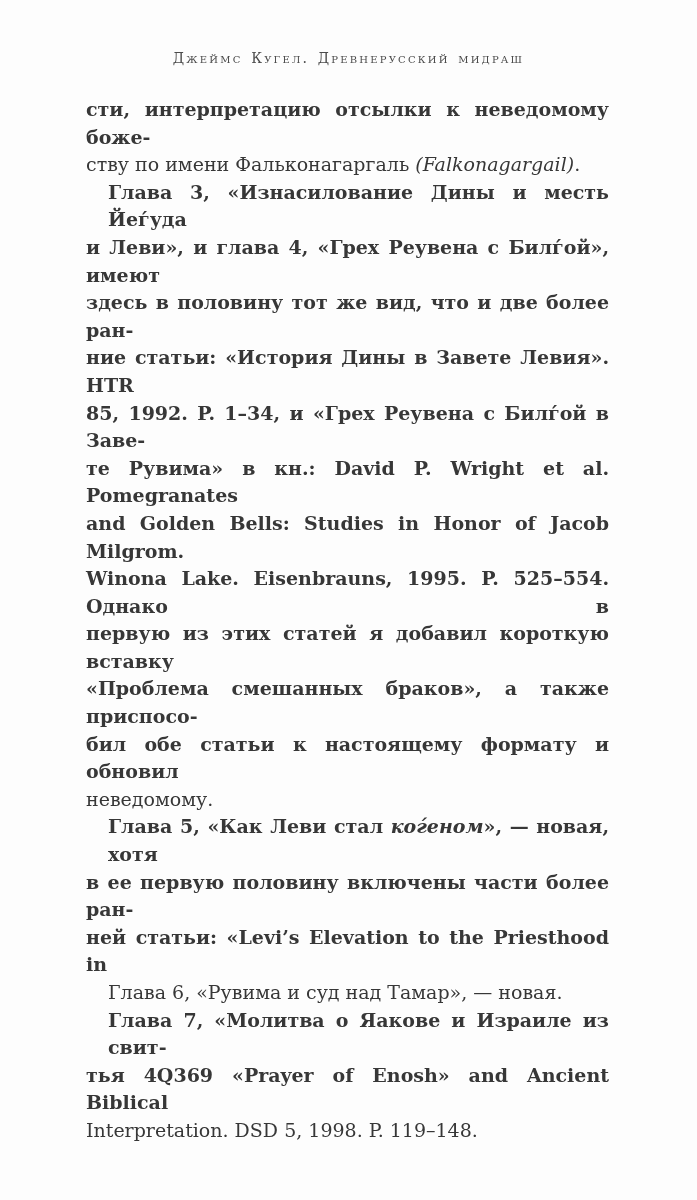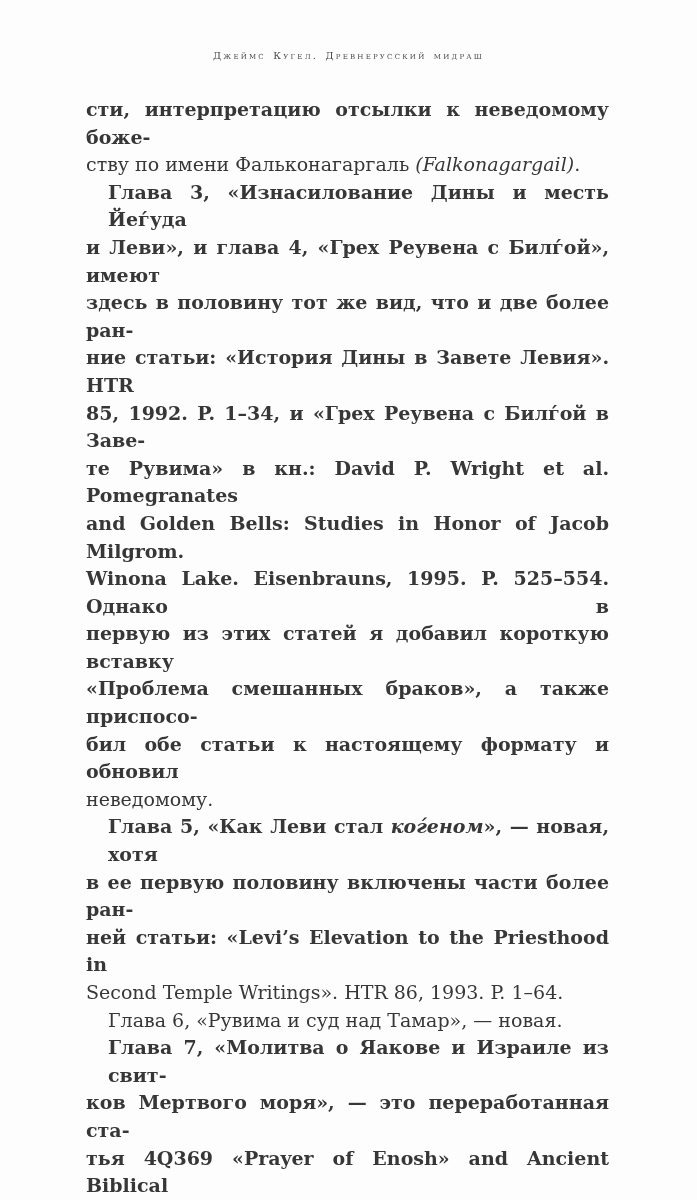--- a/index.html
+++ b/index.html
@@ -15,21 +15,21 @@
     background: var(--bg, #fdfdfd);
     overflow: hidden;
   }
   .running-header {
     position: absolute;
     top: 50px;
     left: 0;
     width: 100%;
     text-align: center;
     font-variant: small-caps;
-    font-size: 10px;
+    font-size: 14px;
     letter-spacing: 2.2px;
     word-spacing: 2px;
     color: var(--header-color, #4b4b4b);
   }
   .text-block {
     position: absolute;
     top: 96px;
     left: 86px;
     width: 523px;
     color: var(--text-color, #373737);
@@ -65,20 +65,18 @@
       <div class="line fill"><span>те Рувима» в кн.: David P. Wright et al. Pomegranates</span></div>
       <div class="line fill"><span>and Golden Bells: Studies in Honor of Jacob Milgrom.</span></div>
       <div class="line fill"><span>Winona Lake. Eisenbrauns, 1995. P. 525–554. Однако в</span></div>
       <div class="line fill"><span>первую из этих статей я добавил короткую вставку</span></div>
       <div class="line fill"><span>«Проблема смешанных браков», а также приспосо-</span></div>
       <div class="line fill"><span>бил обе статьи к настоящему формату и обновил</span></div>
       <div class="line"><span>неведомому.</span></div>
       <div class="line indent fill"><span>Глава 5, «Как Леви стал </span><em>коѓеном</em><span>», — новая, хотя</span></div>
       <div class="line fill"><span>в ее первую половину включены части более ран-</span></div>
       <div class="line fill"><span>ней статьи: «Levi’s Elevation to the Priesthood in</span></div>
-      <div class="line"><span>Second Temple Writings». HTR 86, 1993. P. 1–64.</span></div>
       <div class="line indent"><span>Глава 6, «Рувима и суд над Тамар», — новая.</span></div>
       <div class="line indent fill"><span>Глава 7, «Молитва о Яакове и Израиле из свит-</span></div>
-      <div class="line fill"><span>ков Мертвого моря», — это переработанная ста-</span></div>
       <div class="line fill"><span>тья 4Q369 «Prayer of Enosh» and Ancient Biblical</span></div>
       <div class="line"><span>Interpretation. DSD 5, 1998. P. 119–148.</span></div>
     </div>
 </div>
 
 </body></html>

